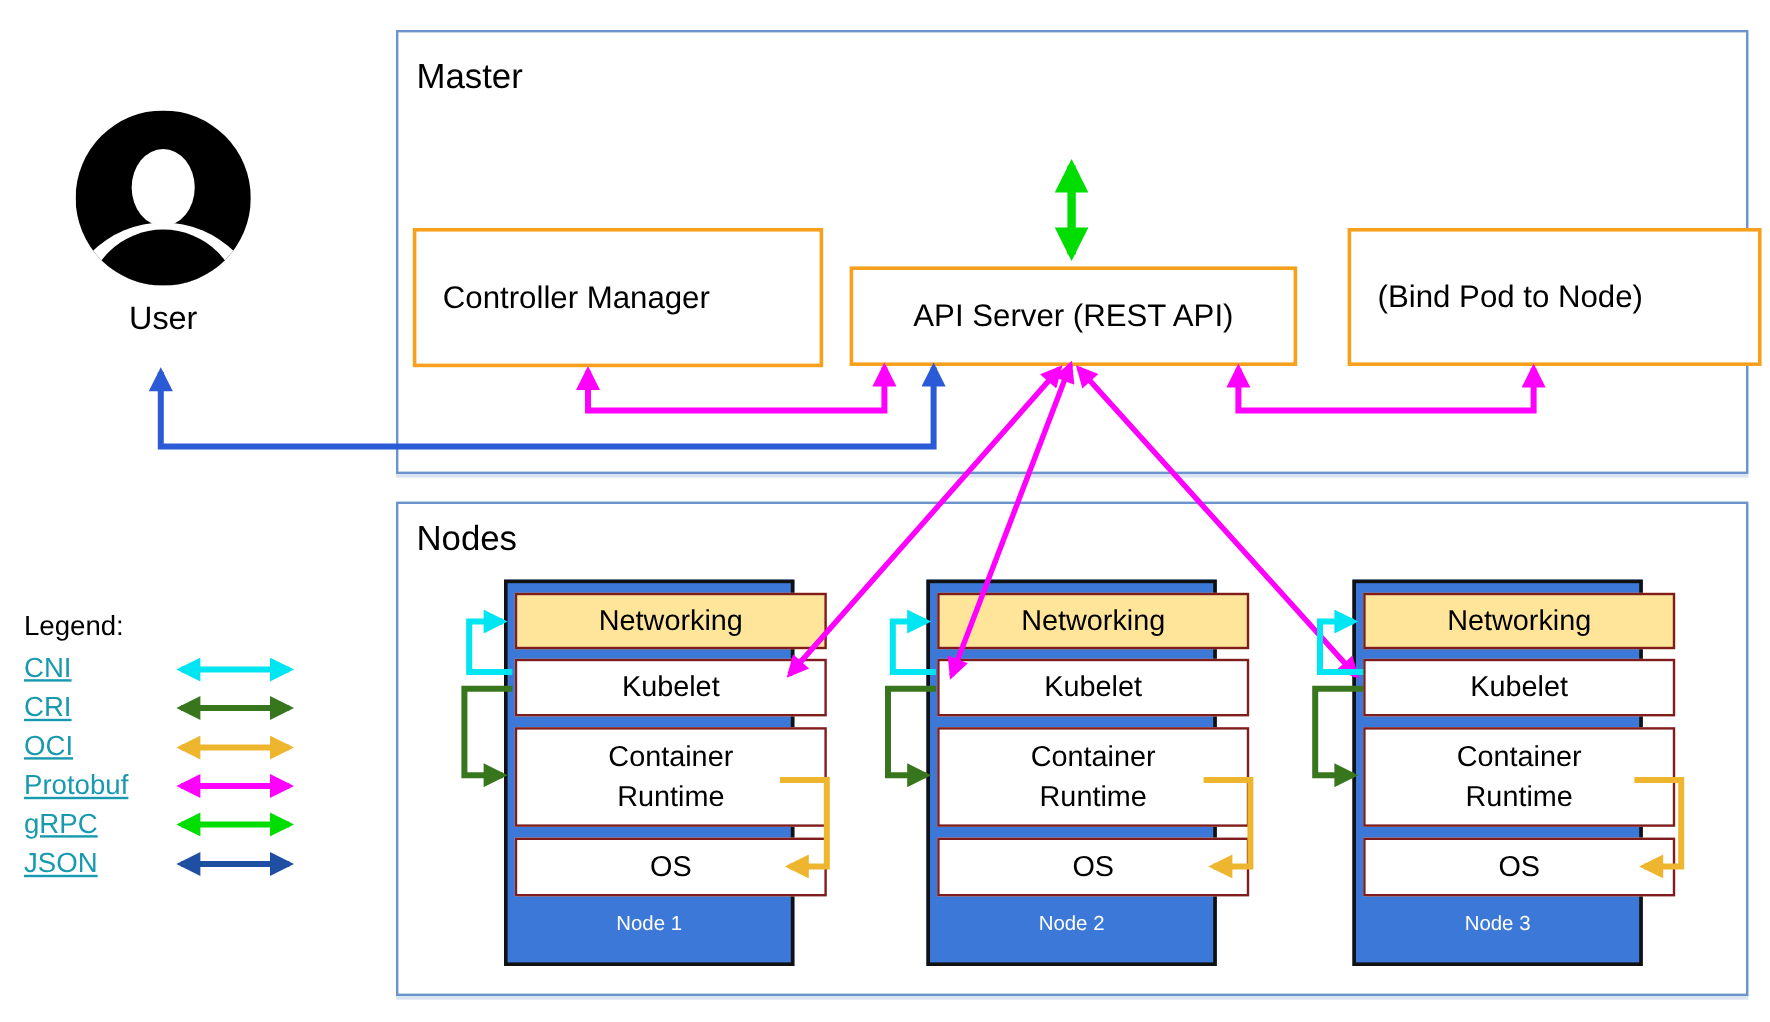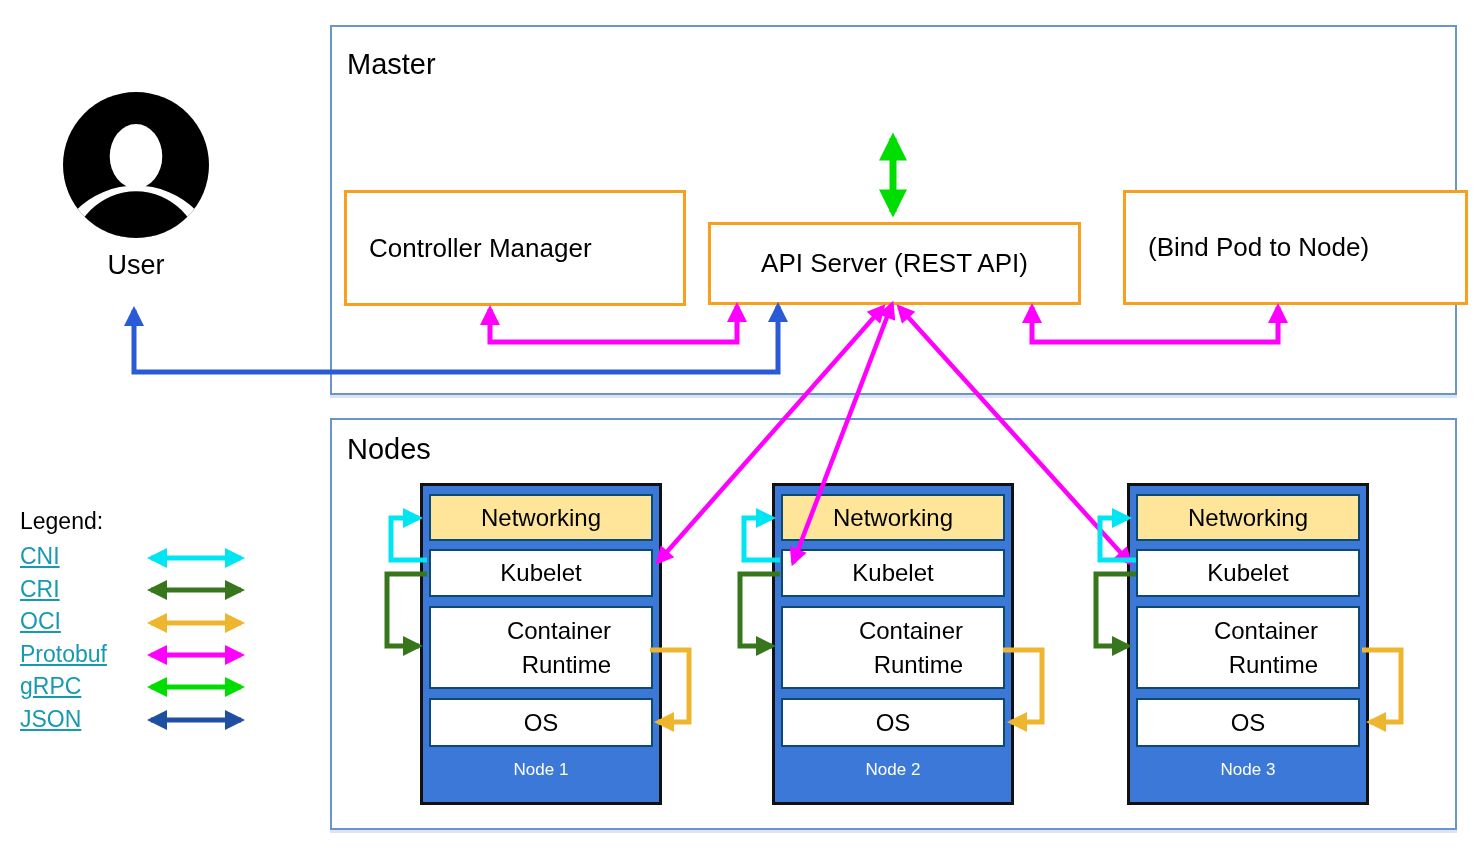--- a/index.html
+++ b/index.html
@@ -20,23 +20,23 @@
     font-size:26px;color:#000;
   }
   .obox.center{display:flex;align-items:center;justify-content:center;text-align:center;}
   .obox.left2{display:flex;flex-direction:column;justify-content:center;padding-left:22px;line-height:35px;}
   
   .node{
     position:absolute;top:483px;width:242px;height:322px;background:#3c78d8;
     border:3px solid #111;box-sizing:border-box;
   }
   .nbox{
-    position:absolute;left:6px;width:224px;background:#fff;border:2px solid #0c4a6e;
+    position:absolute;left:6px;width:260px;background:#fff;border:2px solid #7f1d1d;
     box-sizing:border-box;display:flex;align-items:center;justify-content:center;
-    text-align:right;font-size:24px;color:#000;
+    text-align:center;font-size:24px;color:#000;
   }
   .nbox.networking{top:8px;height:47px;background:#ffe599;}
   .nbox.kubelet{top:63px;height:48px;}
   .nbox.runtime{top:120px;height:83px;line-height:34px;}
   .nbox.runtime span{display:block;width:140px;margin:0 auto;}
   .nbox.os{top:212px;height:49px;}
   .node-label{
     position:absolute;left:0;top:274px;width:100%;text-align:center;
     color:#fff;font-size:17px;
   }

